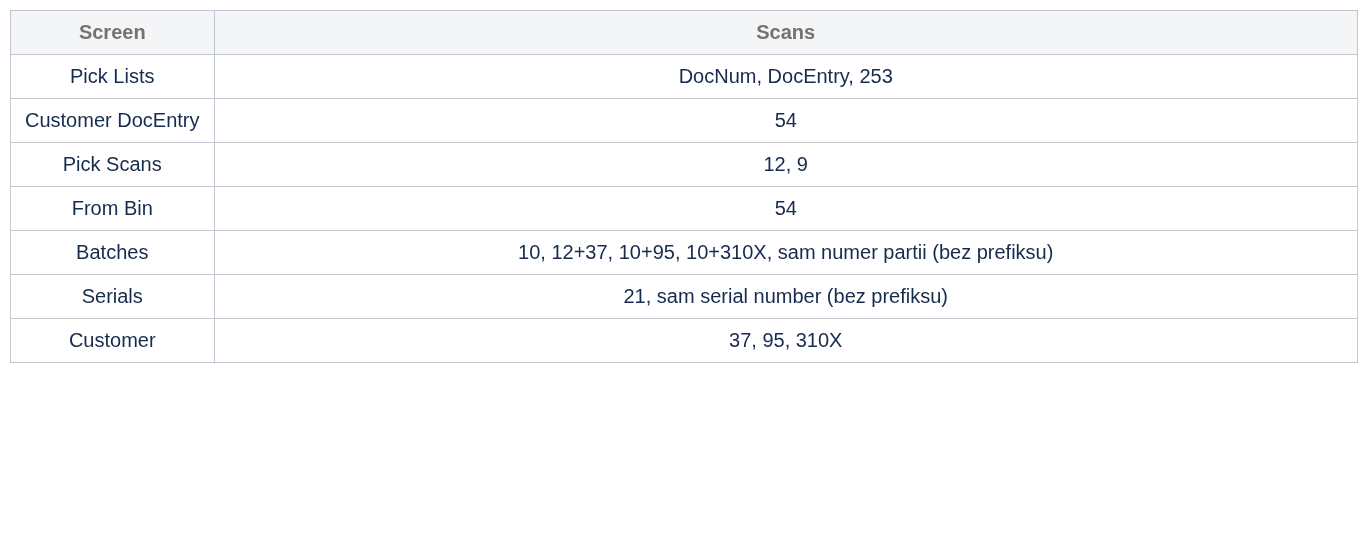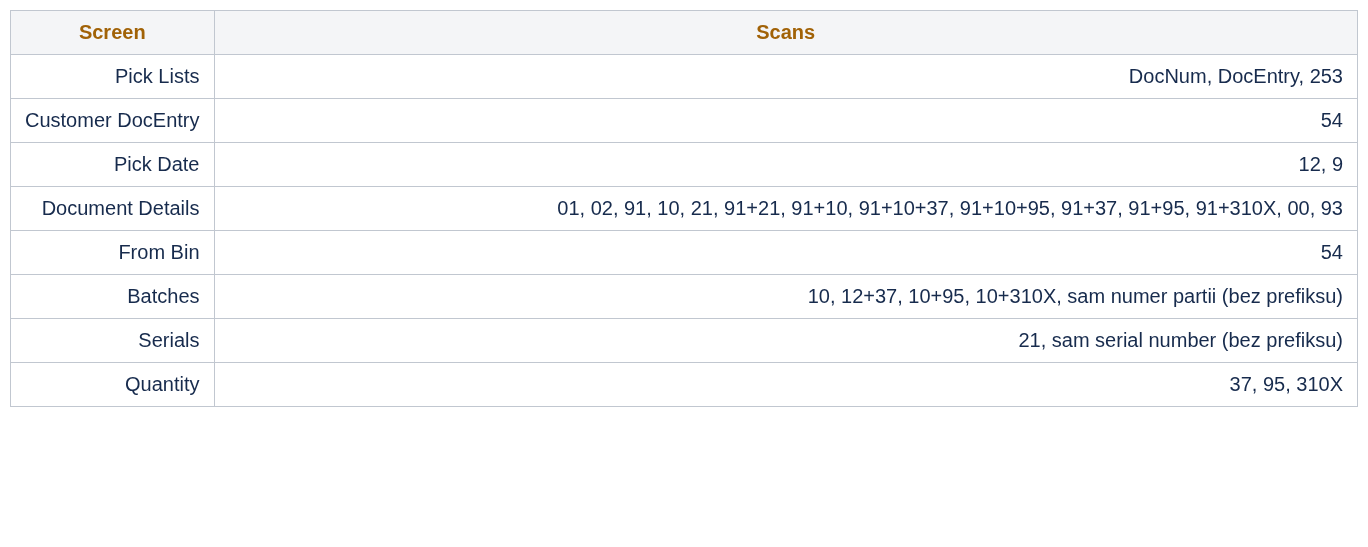--- a/index.html
+++ b/index.html
@@ -14,28 +14,28 @@
       background: #ffffff;
     }
     table {
       border-collapse: collapse;
       width: 100%;
       max-width: 1348px;
     }
     th, td {
       border: 1px solid #c1c7d0;
       padding: 10px 14px;
-      text-align: right;
+      text-align: center;
       vertical-align: middle;
     }
     th {
       background-color: #f4f5f7;
       font-weight: 700;
       text-align: center;
-      color: #a16207;
+      color: #737373;
     }
     td {
       color: #172b4d;
       font-weight: 400;
     }
     td:first-child {
       white-space: nowrap;
       width: 1%;
     }
   </style>
@@ -52,37 +52,33 @@
   <tbody>
   <tr>
         <td>Pick Lists</td>
         <td>DocNum, DocEntry, 253</td>
       </tr>
       <tr>
         <td>Customer DocEntry</td>
         <td>54</td>
       </tr>
       <tr>
-        <td>Pick Date</td>
+        <td>Pick Scans</td>
         <td>12, 9</td>
-      </tr>
-      <tr>
-        <td>Document Details</td>
-        <td>01, 02, 91, 10, 21, 91+21, 91+10, 91+10+37, 91+10+95, 91+37, 91+95, 91+310X, 00, 93</td>
       </tr>
       <tr>
         <td>From Bin</td>
         <td>54</td>
       </tr>
       <tr>
         <td>Batches</td>
         <td>10, 12+37, 10+95, 10+310X, sam numer partii (bez prefiksu)</td>
       </tr>
       <tr>
         <td>Serials</td>
         <td>21, sam serial number (bez prefiksu)</td>
       </tr>
       <tr>
-        <td>Quantity</td>
+        <td>Customer</td>
         <td>37, 95, 310X</td>
       </tr>
     </tbody>
 </table>
 
 </body></html>

